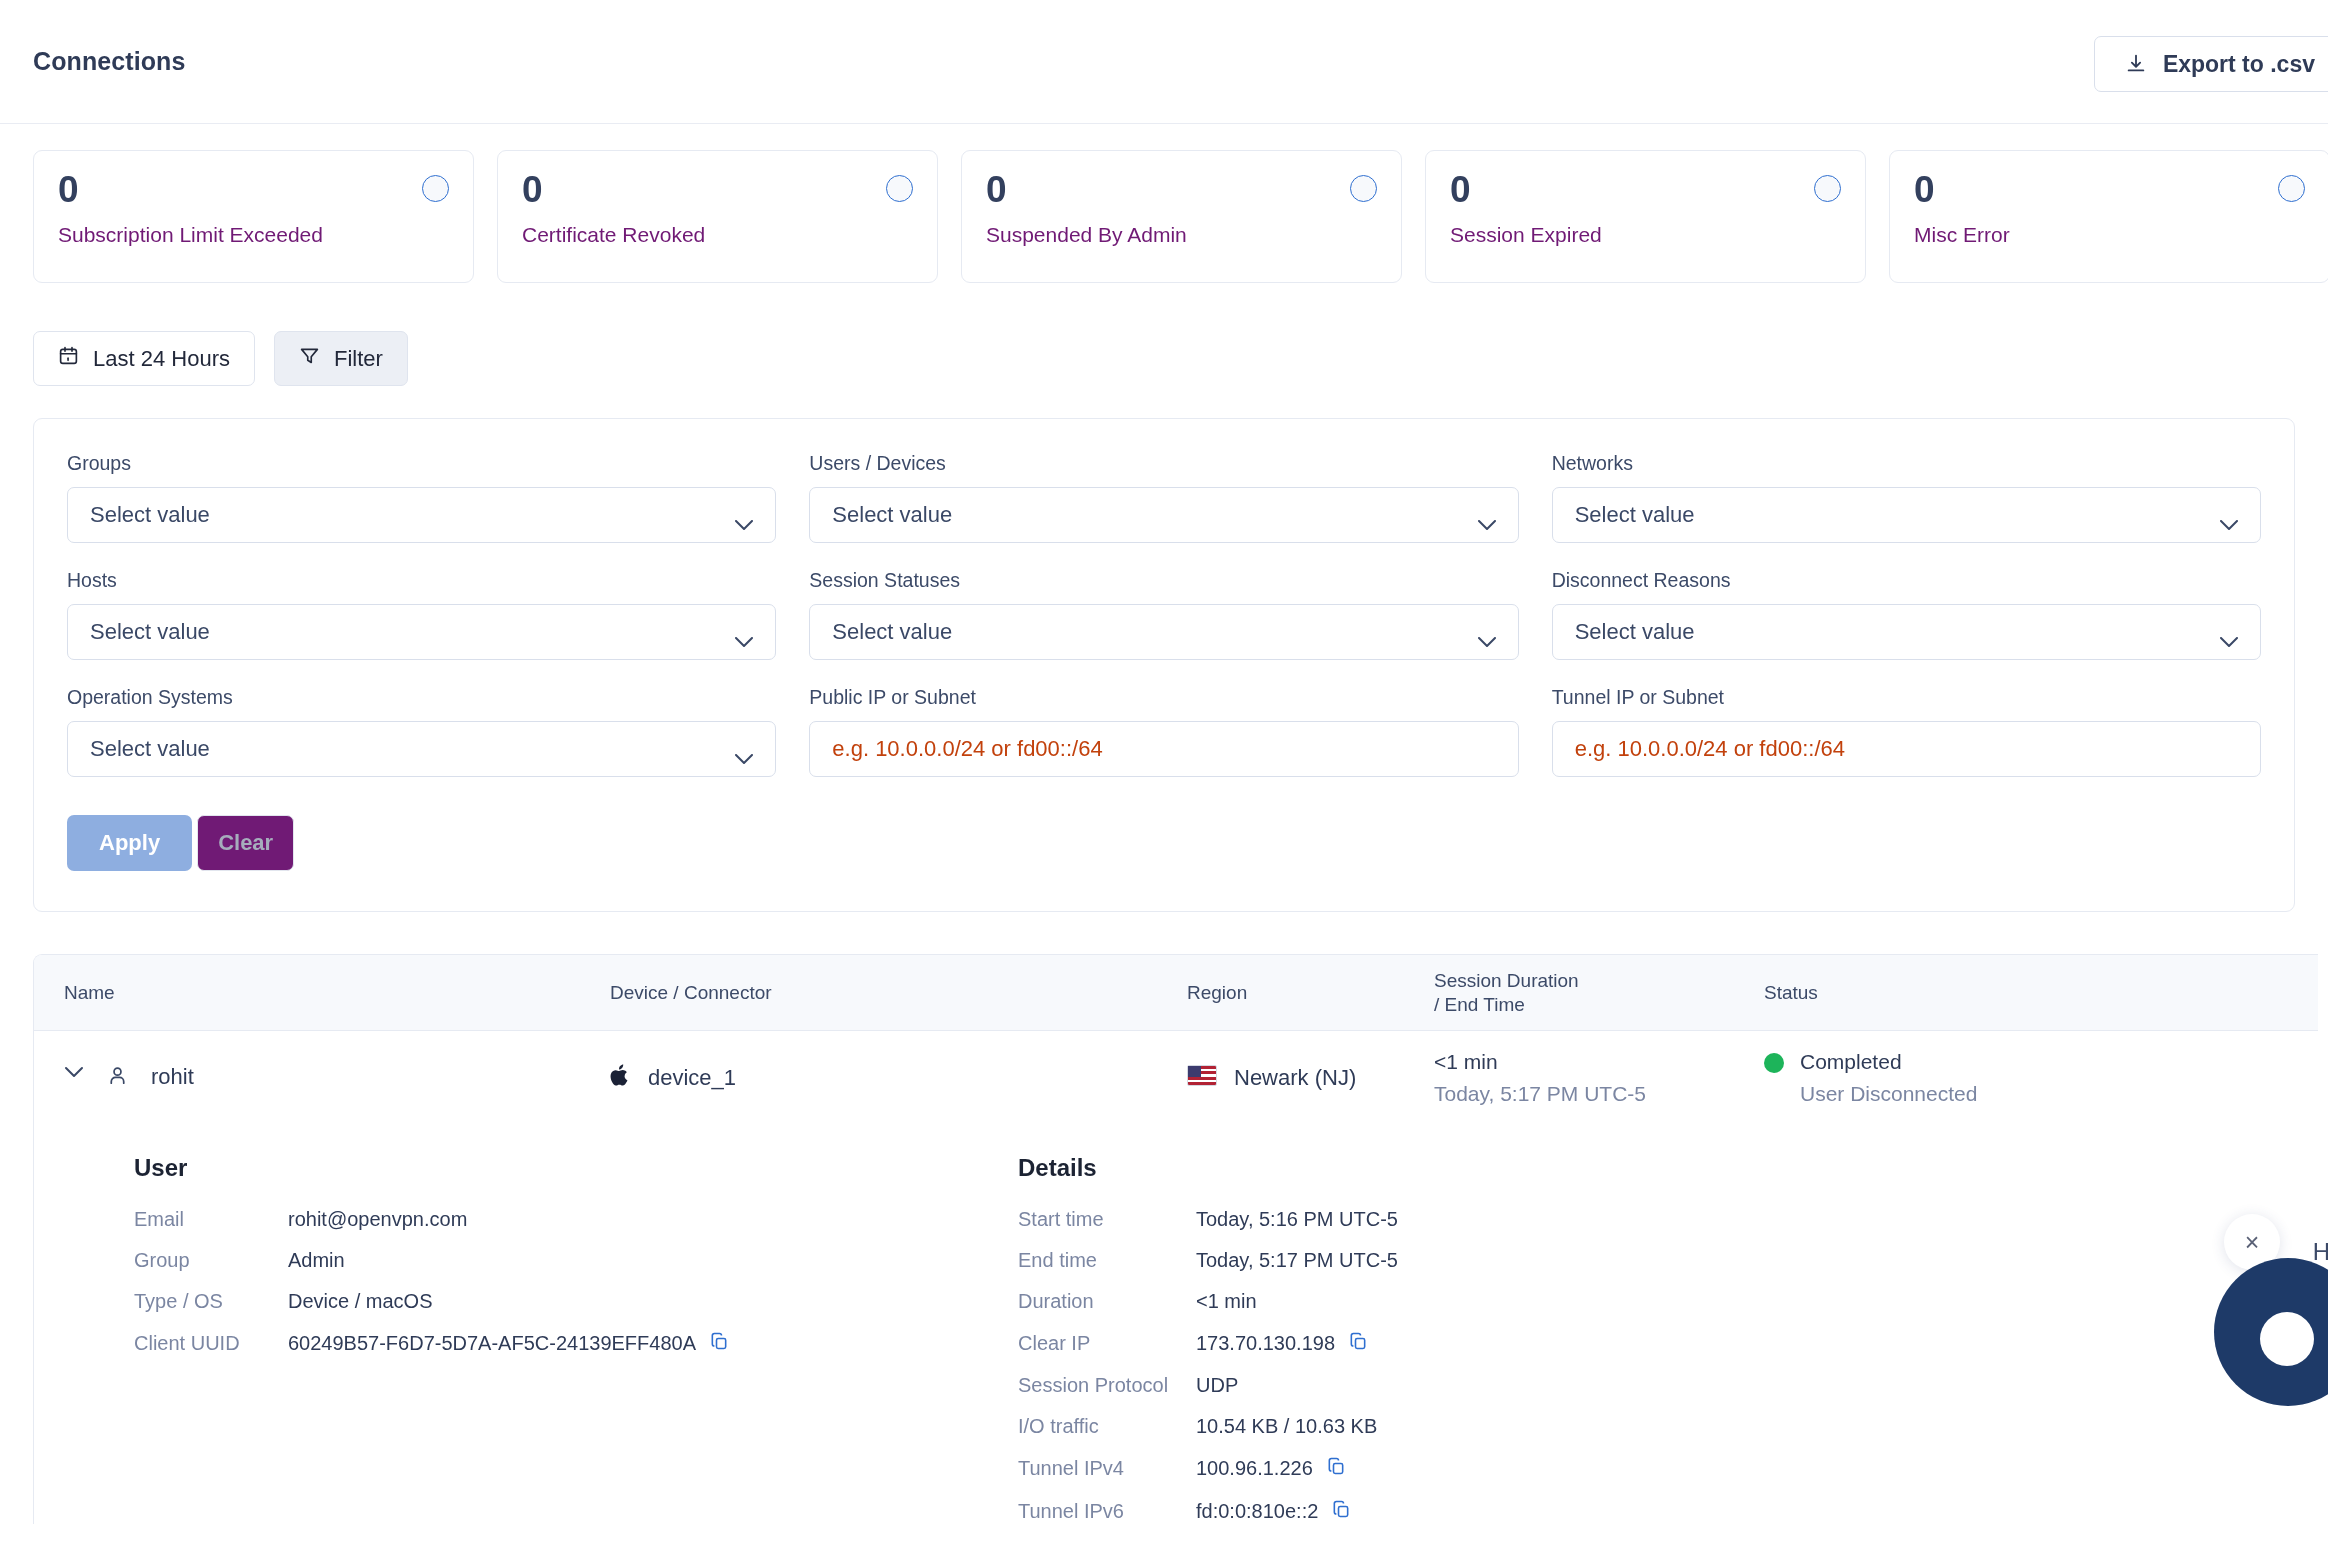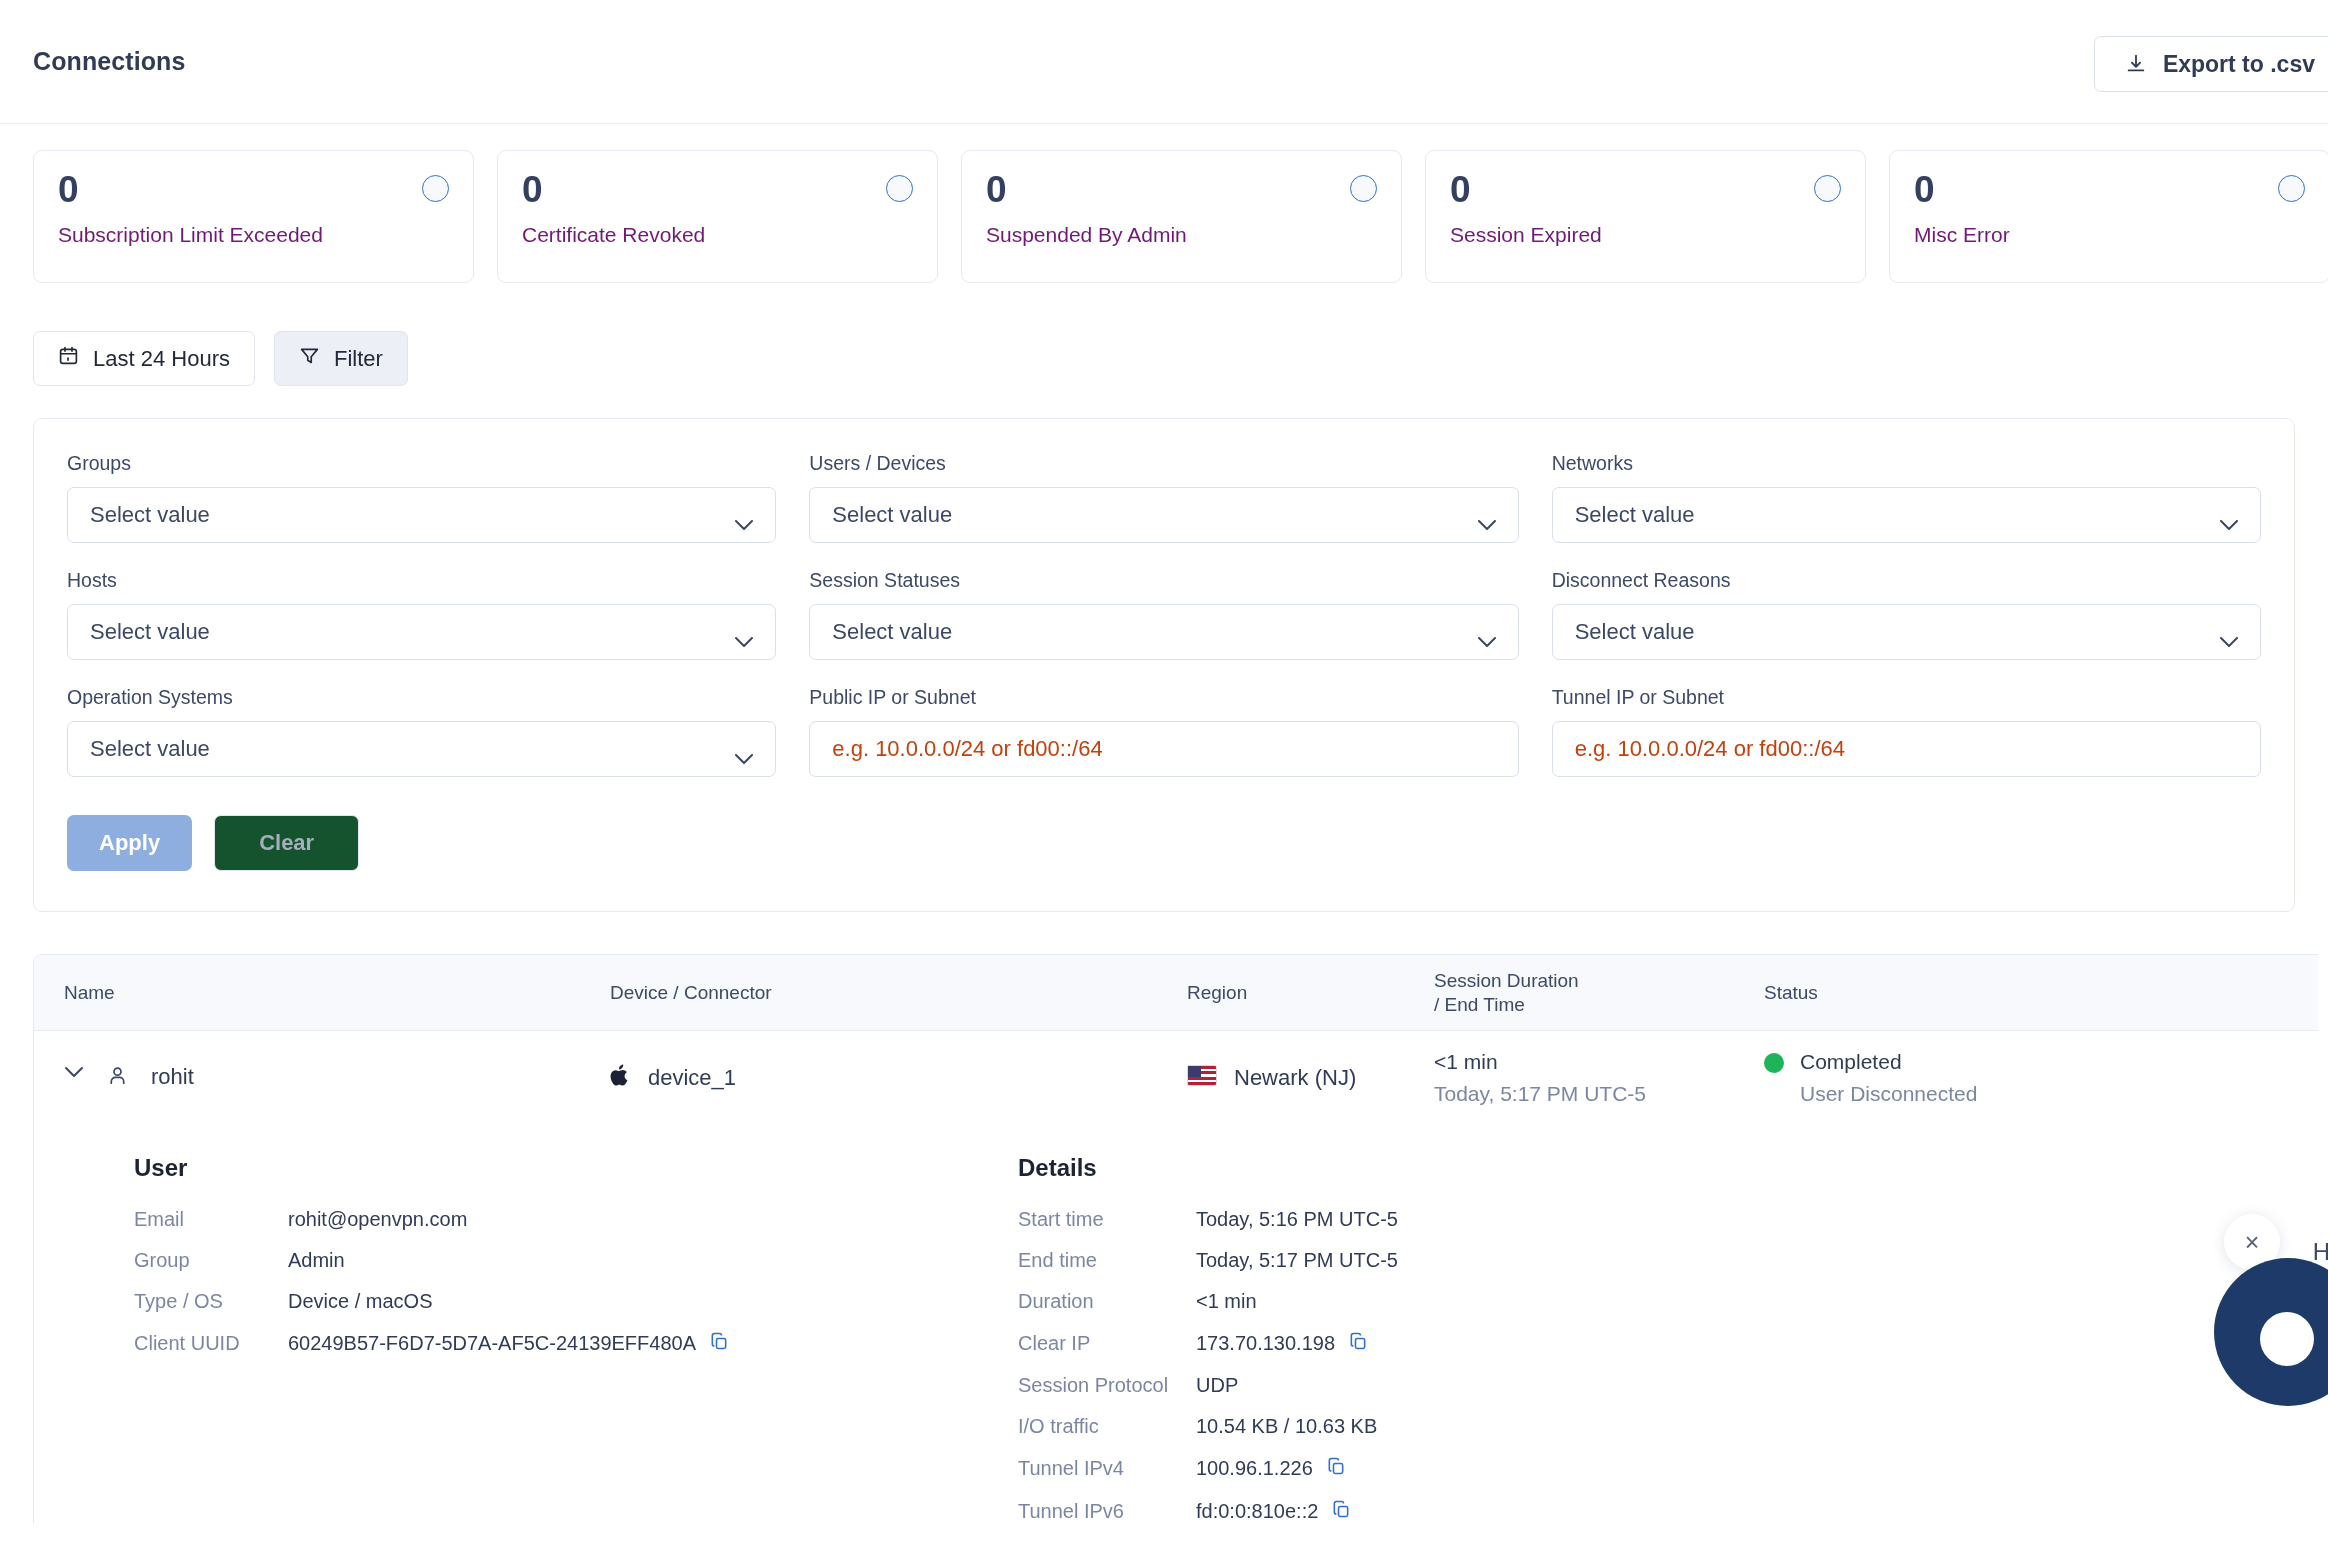--- a/index.html
+++ b/index.html
@@ -88,32 +88,32 @@
     padding: 0 22px;
     font-size: 22px;
     color: #3a4866;
   }
   .field-control.placeholder { color: #c2410c; }
   .chev {
     position: absolute; right: 22px; top: 50%;
     transform: translateY(-50%);
     width: 18px; height: 10px;
   }
-  .filter-actions { display: flex; gap: 22px; margin-top: 38px; }
+  .filter-actions { display: flex; gap: 5px; margin-top: 38px; }
   .btn-apply {
     height: 56px; padding: 0 32px;
     border: none; border-radius: 7px;
     background: #8eaee0; color: #fff;
     font-size: 22px; font-weight: 700;
     font-family: "Liberation Sans", sans-serif;
   }
   .btn-clear {
-    height: 56px; padding: 0 44px;
+    height: 56px; padding: 0 20px;
     border: 1px solid #e2e6ee; border-radius: 7px;
-    background: #14532d; color: #a6adbc;
+    background: #701a75; color: #a6adbc;
     font-size: 22px; font-weight: 600;
     font-family: "Liberation Sans", sans-serif;
   }
 
   
   .table-wrap {
     margin: 42px 10px 0 33px;
     border: 1px solid #e6eaf2;
     border-top: 1px solid #e6eaf2;
     border-radius: 9px 0 0 0;

